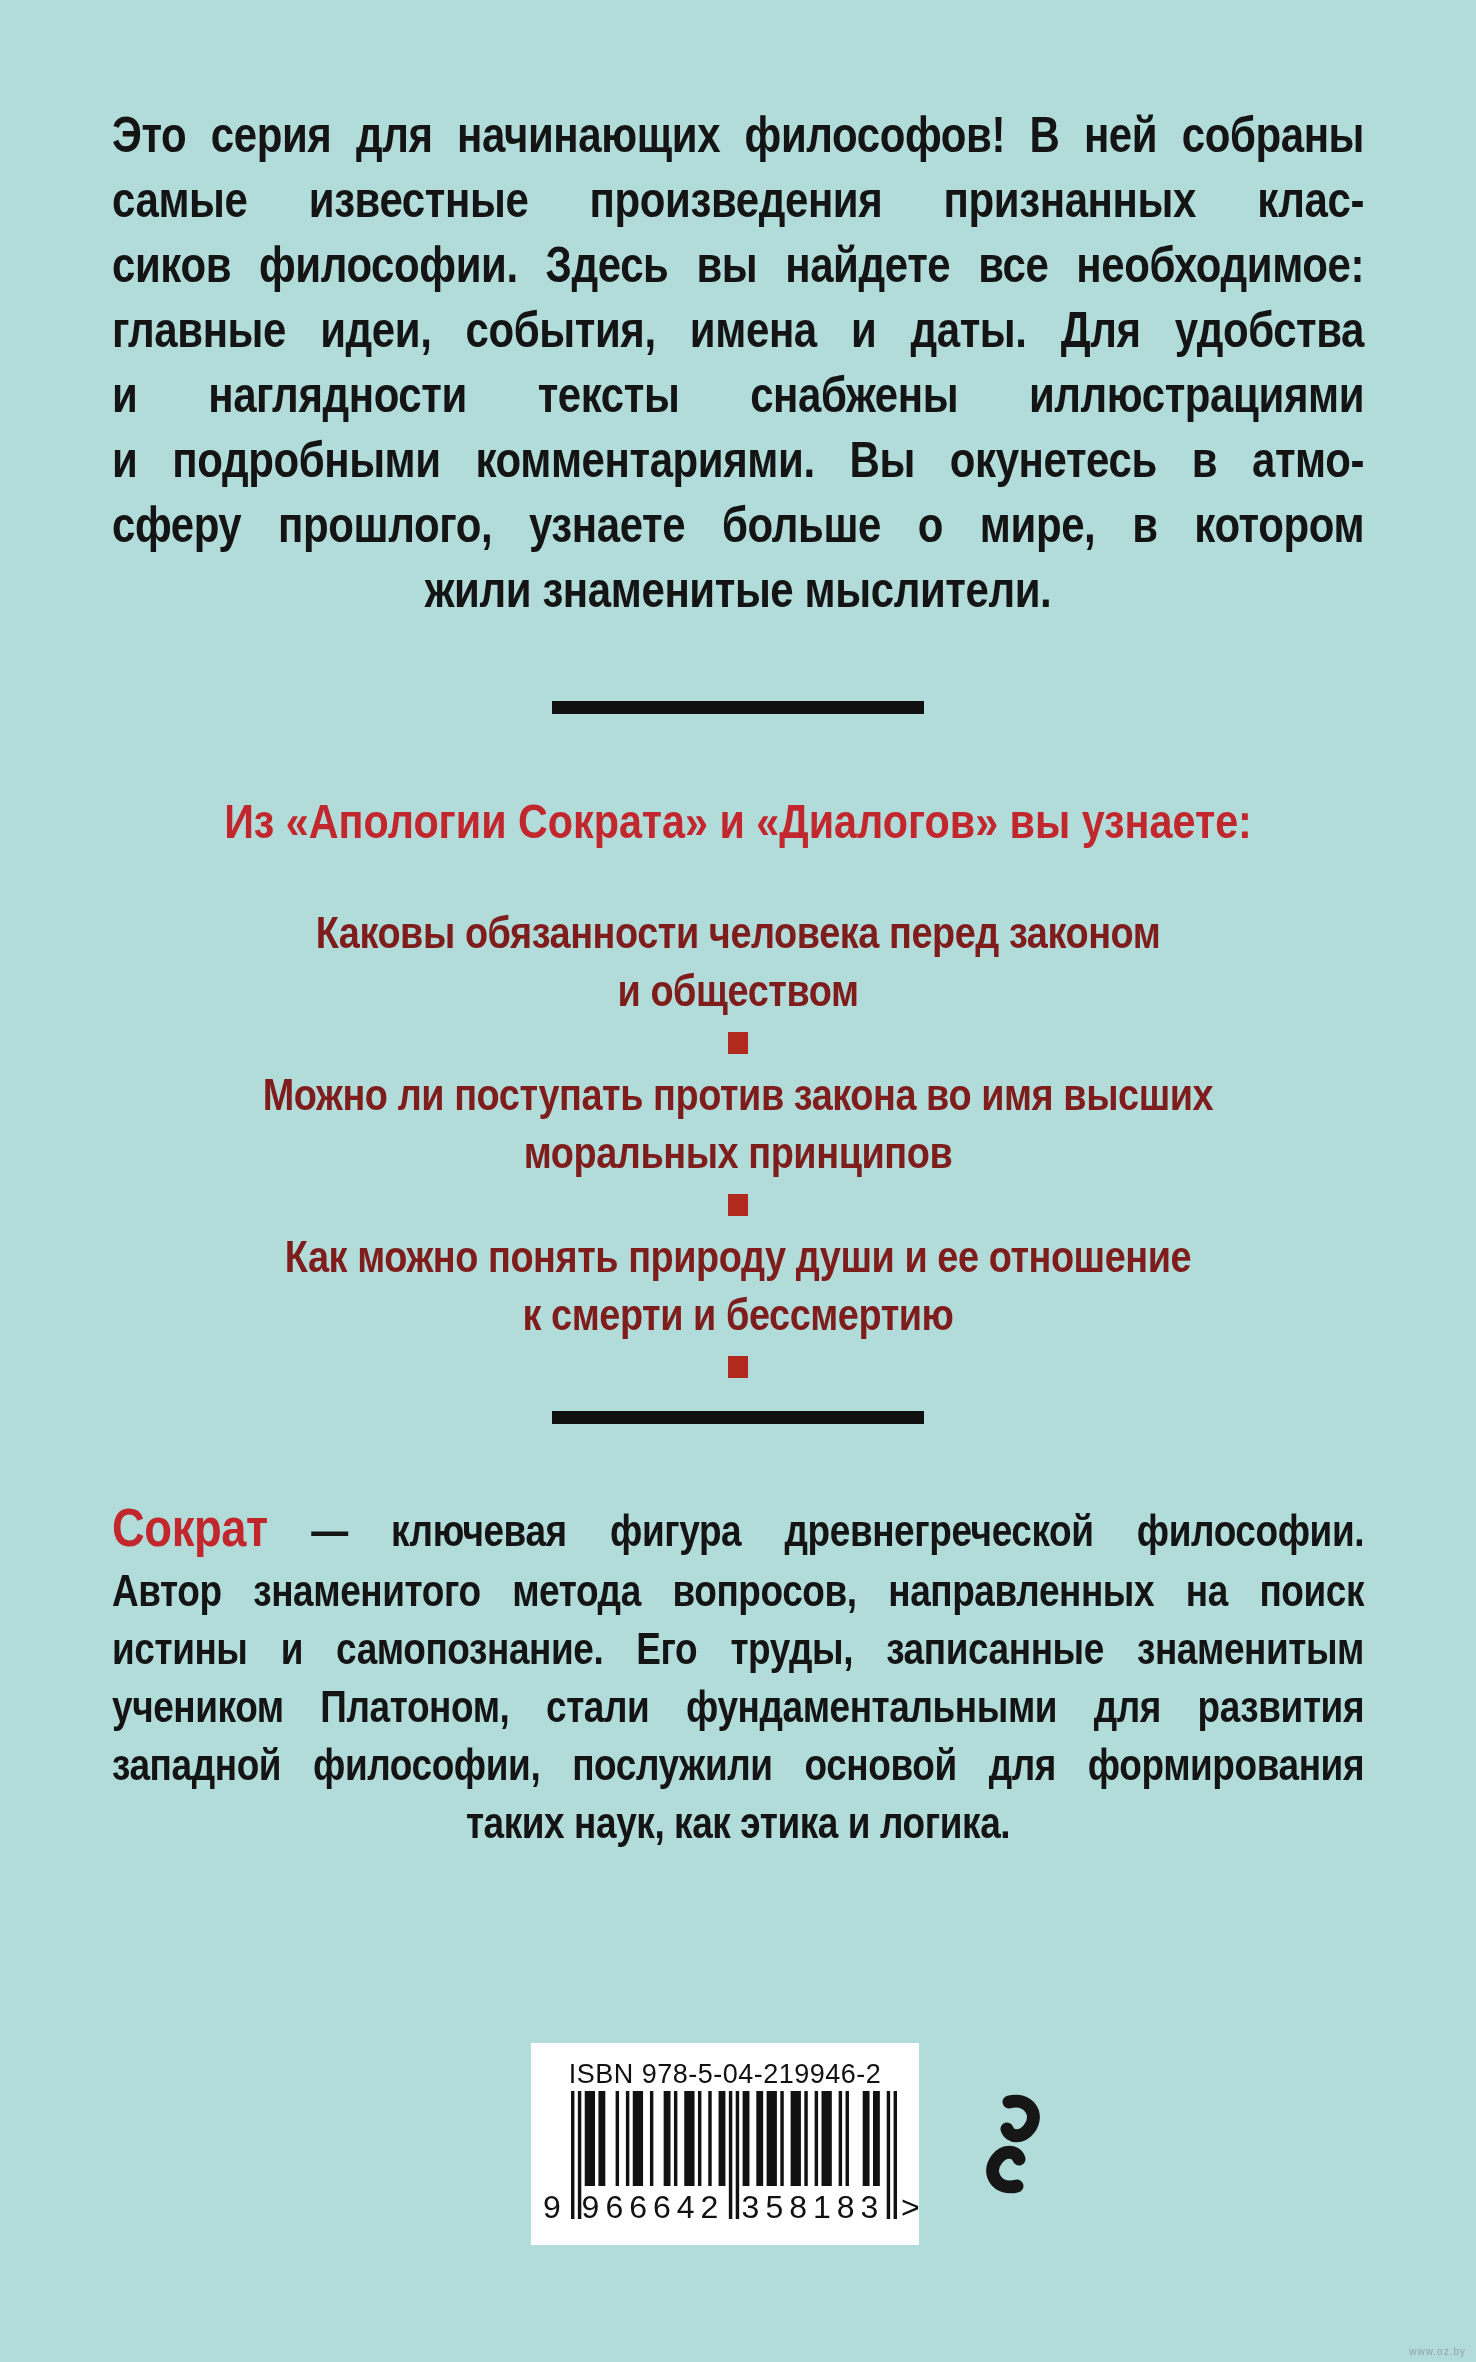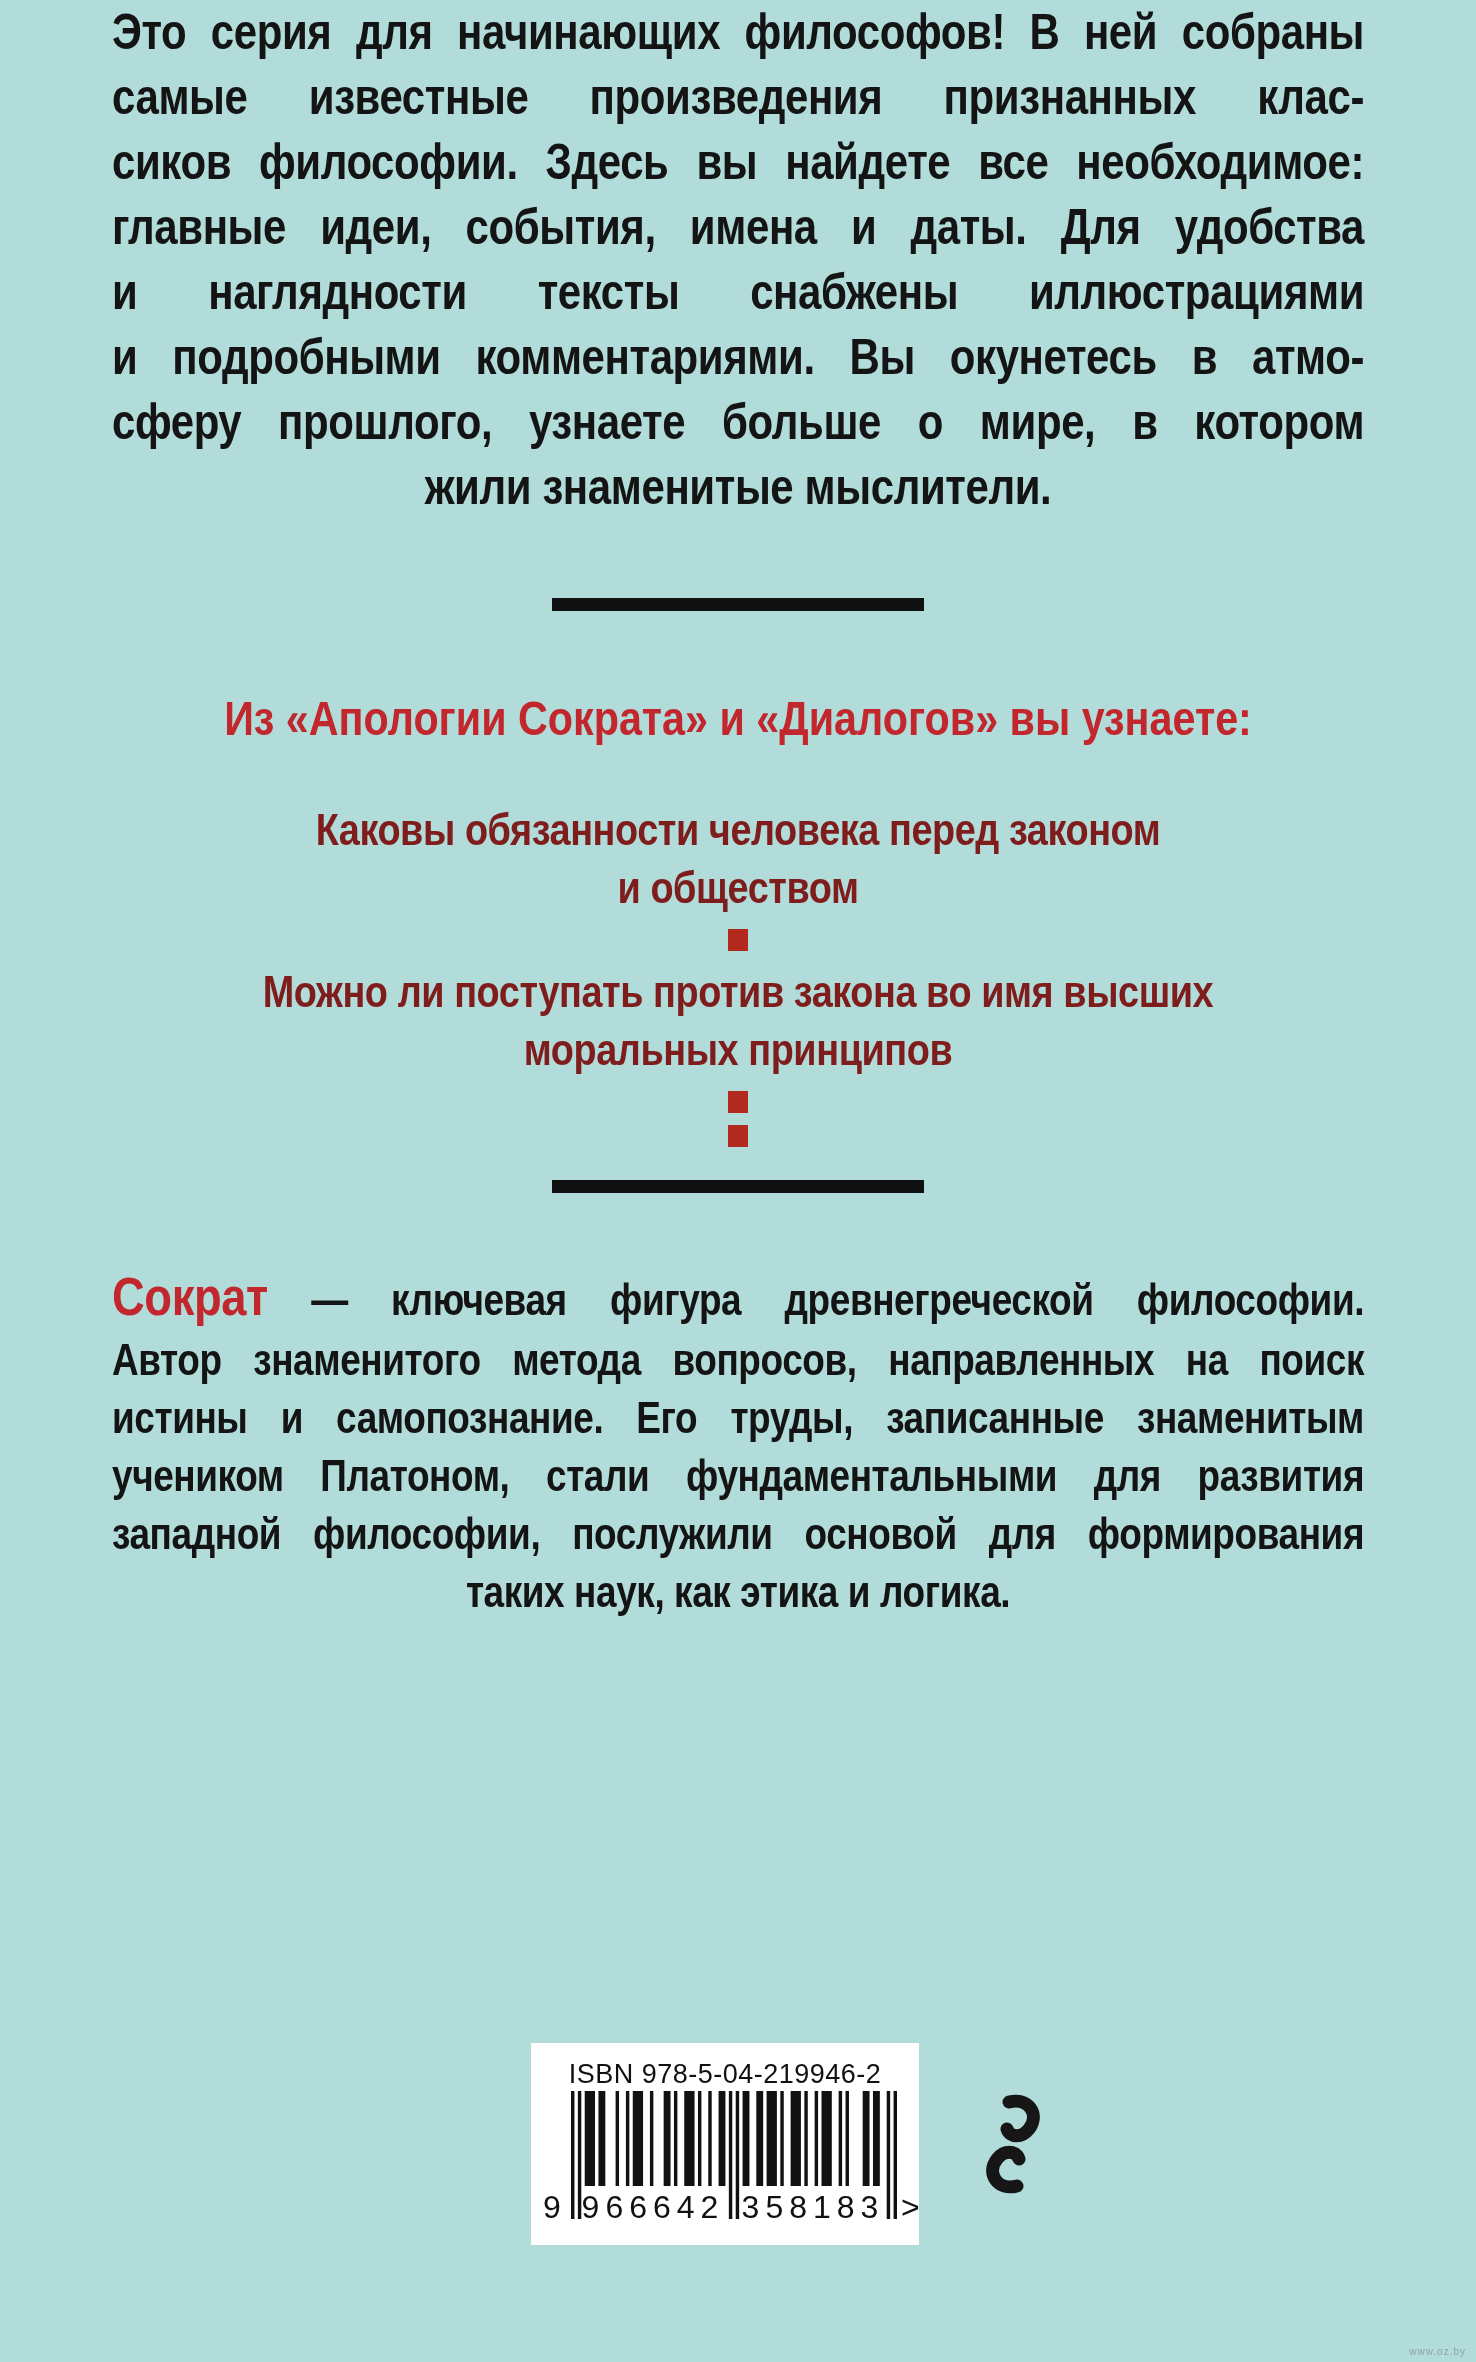--- a/index.html
+++ b/index.html
@@ -20,21 +20,21 @@
     transform-origin:0 50%;
     text-align:justify;
     text-align-last:justify;
     font-size:50px;
     line-height:65px;
     height:65px;
     letter-spacing:-0.5px;
     white-space:normal;
   }
   .jline.centered{text-align-last:center;}
-  .intro{}
+  .intro{padding-top:103px;}
   .divider{width:372px;height:13px;background:#101010;margin:78px auto 0;}
   .divider.second{margin-top:33px;}
   .heading{
     margin:80px 0 0;
     text-align:center;
     font-size:48px;line-height:56px;
     color:#c2272d;
     transform:scaleX(0.86);
   }
   .takeaways{margin-top:54px;color:#7f1d1d;}
@@ -102,20 +102,24 @@
     <div class="item">
       <div class="iline">Каковы обязанности человека перед законом</div>
       <div class="iline">и обществом</div>
     </div>
     <div class="bullet"></div>
     <div class="item">
       <div class="iline">Можно ли поступать против закона во имя высших</div>
       <div class="iline">моральных принципов</div>
     </div>
     <div class="bullet"></div>
+    <div class="item">
+      <div class="iline">Как можно понять природу души и ее отношение</div>
+      <div class="iline">к смерти и бессмертию</div>
+    </div>
     <div class="bullet"></div>
   </section>
 
   <div class="divider second"></div>
 
   <section class="about col">
     <div class="jline first">
       <span class="lead">Сократ</span><span> — ключевая фигура древнегреческой философии.</span>
     </div>
     <div class="jline">Автор знаменитого метода вопросов, направленных на поиск</div>

